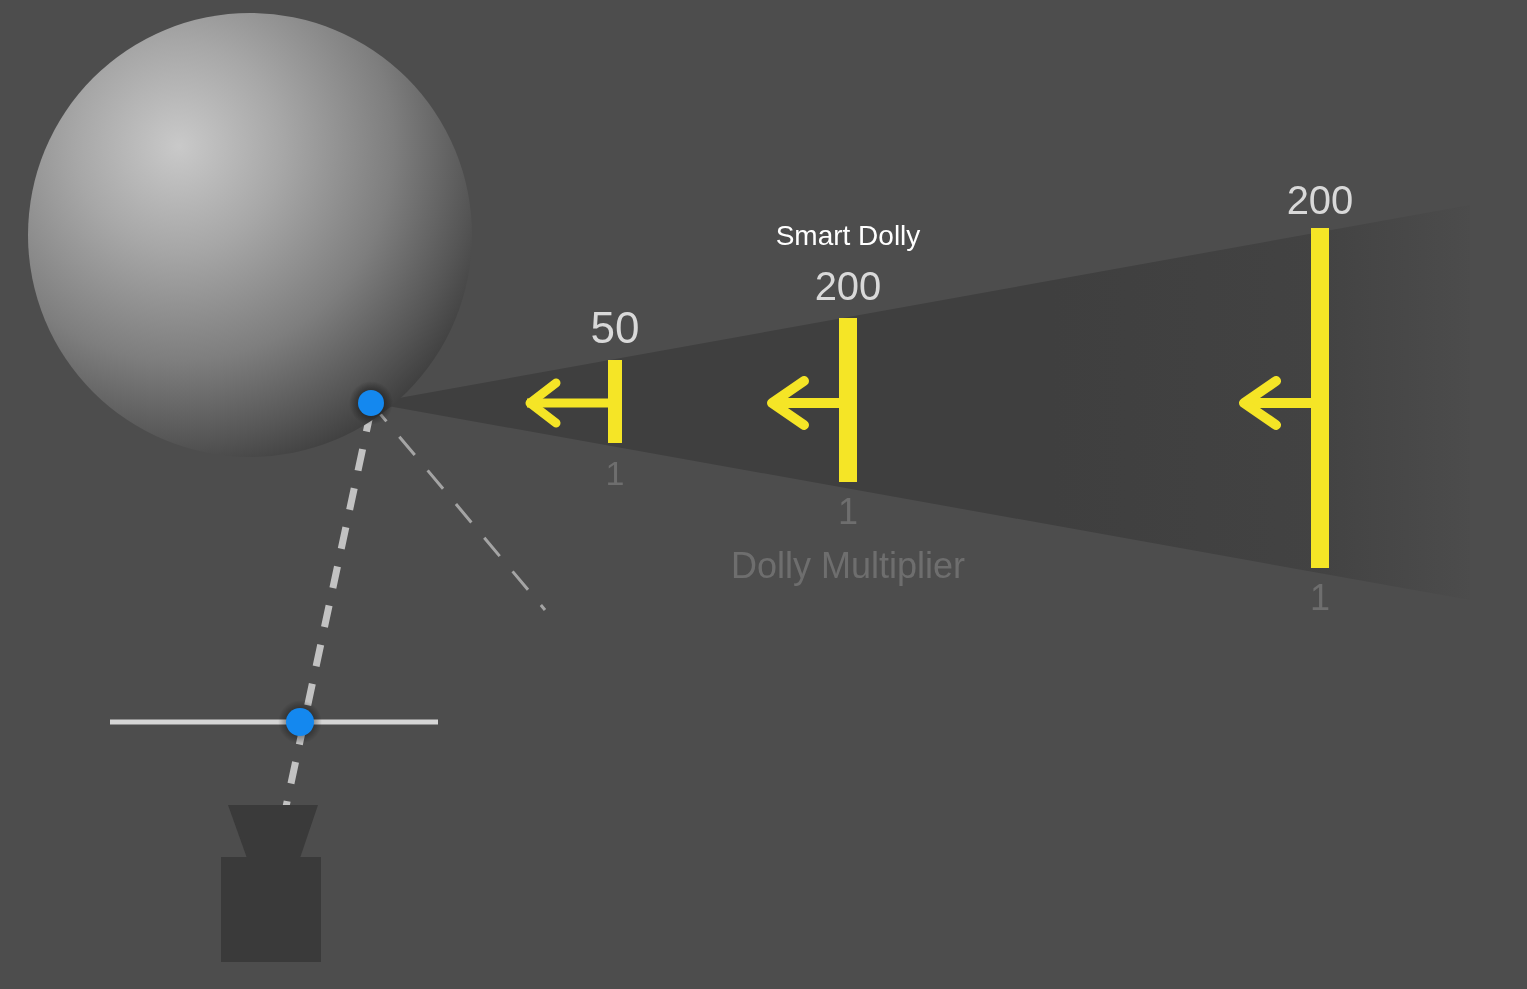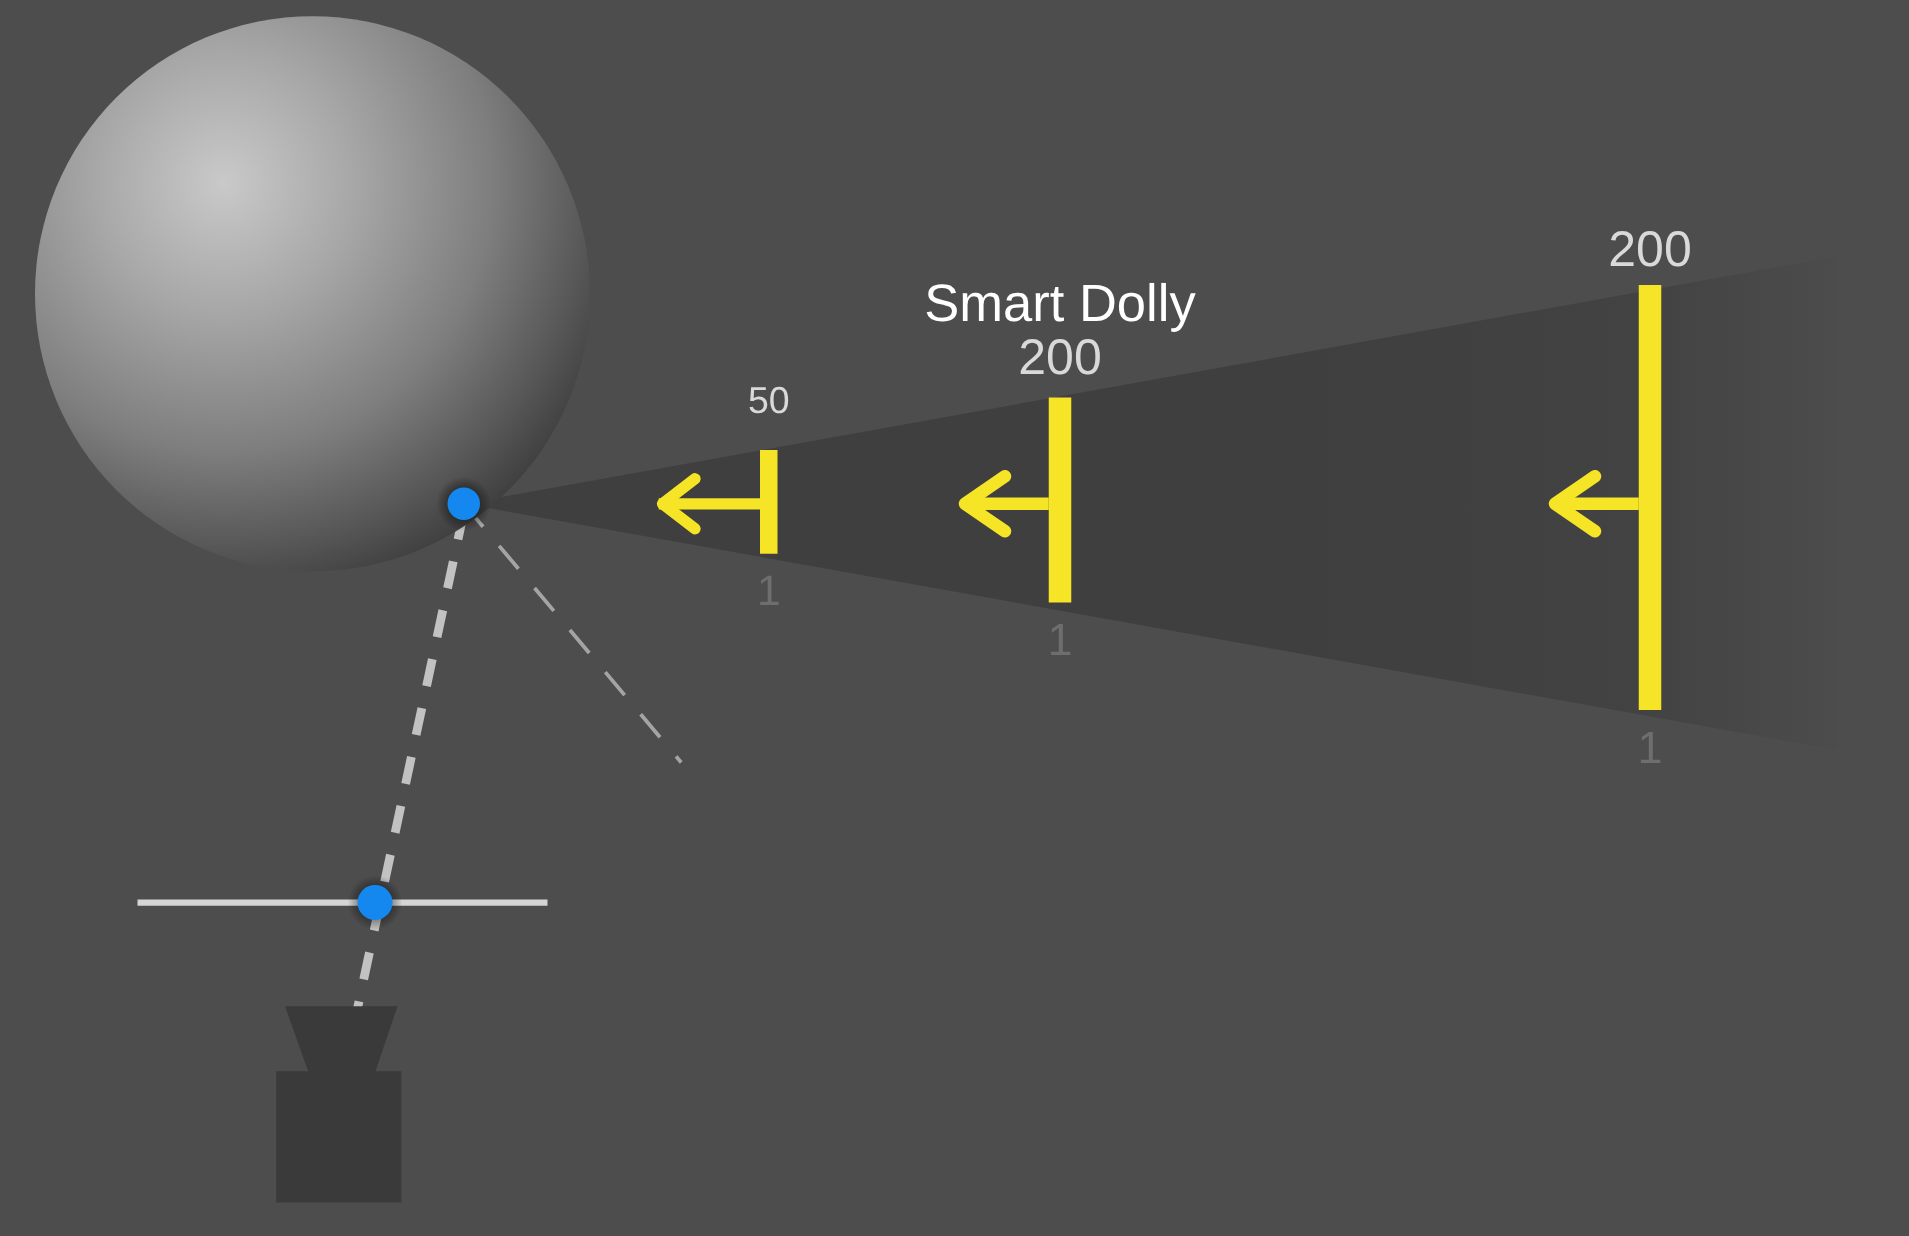--- a/index.html
+++ b/index.html
@@ -115,24 +115,25 @@
     <circle cx="300" cy="722" r="22" fill="url(#dotGlow)"></circle>
     <circle cx="300" cy="722" r="14" fill="#1488ef"></circle>
 
     <g>
       <polygon points="228,805 318,805 299,861 248,861" fill="#3a3a3a"></polygon>
       <rect x="221" y="857" width="100" height="105" fill="#3a3a3a"></rect>
     </g>
   </svg>
 
 
-  <div class="lbl lbl-white center-x" style="left:848px; top:222px; font-size:42px;">Smart Dolly</div>
+  <div class="lbl lbl-white center-x" style="left:848px; top:222px; font-size:28px;">Smart Dolly</div>
 
+  <div class="lbl lbl-dim center-x" style="left:848px; top:548px; font-size:36px;">Dolly Multiplier</div>
 
-  <div class="lbl lbl-lightgray center-x" style="left:615px; top:306px; font-size:30px;">50</div>
+  <div class="lbl lbl-lightgray center-x" style="left:615px; top:306px; font-size:44px;">50</div>
   <div class="lbl lbl-dim center-x" style="left:615px; top:456px; font-size:34px;">1</div>
 
   <div class="lbl lbl-lightgray center-x" style="left:848px; top:266px; font-size:40px;">200</div>
   <div class="lbl lbl-dim center-x" style="left:848px; top:494px; font-size:36px;">1</div>
 
   <div class="lbl lbl-lightgray center-x" style="left:1320px; top:180px; font-size:40px;">200</div>
   <div class="lbl lbl-dim center-x" style="left:1320px; top:580px; font-size:36px;">1</div>
 
 </div>
 

